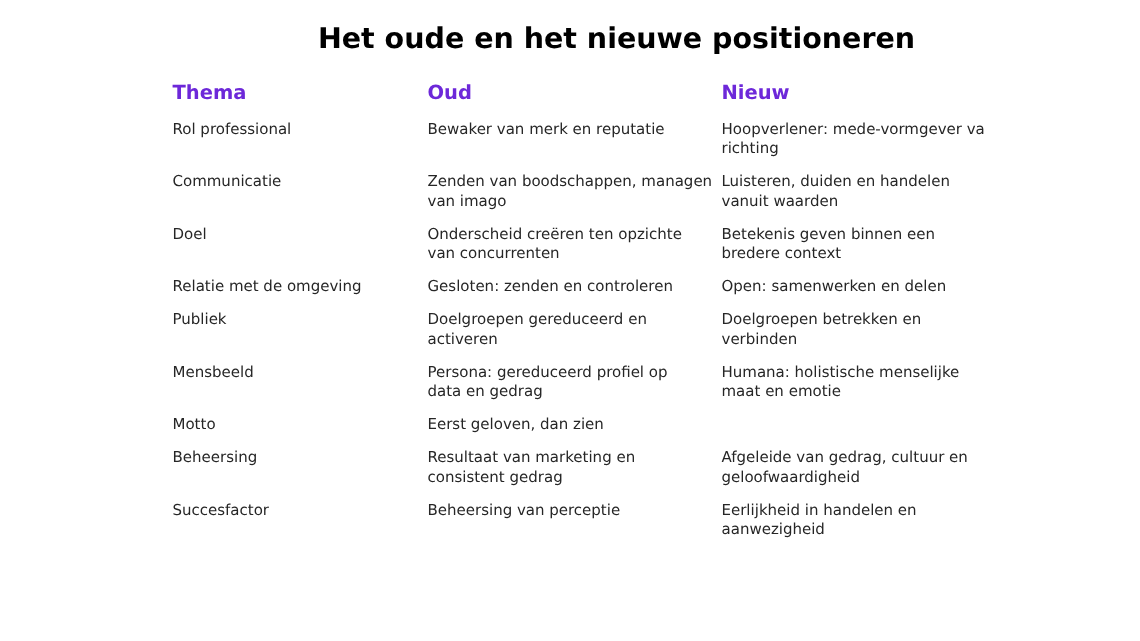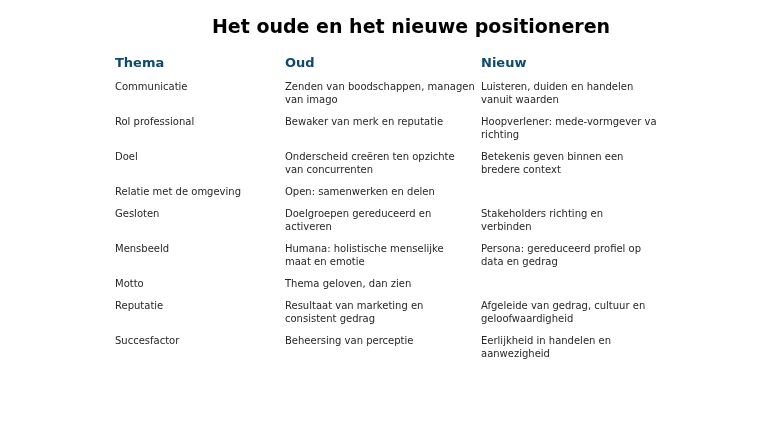--- a/index.html
+++ b/index.html
@@ -52,82 +52,83 @@
   .row .cell {
     white-space: pre-line;
   }
   .header-row {
     display: grid;
     grid-template-columns: 170px 196px 240px;
     margin-bottom: 10px;
     font-size: 13px;
     line-height: 14px;
     font-weight: bold;
-    color: #0c4a6e;
+    color: #6d28d9;
   }
 </style>
 </head>
 <body>
 
 <div class="page" style="background: rgb(255, 255, 255);">
   <div class="vline" style="background: rgb(154, 154, 154);"></div>
 
   <h1 class="title">Het oude en het nieuwe positioneren</h1>
 
   <div class="table">
     <div class="header-row">
       <div class="cell">Thema</div>
       <div class="cell">Oud</div>
       <div class="cell">Nieuw</div>
     </div>
     <div id="rows">
         <div class="row">
+          <div class="cell">Rol professional</div>
+          <div class="cell">Bewaker van merk en reputatie</div>
+          <div class="cell">Hoopverlener: mede-vormgever van
+richting</div>
+        </div>
+        <div class="row">
           <div class="cell">Communicatie</div>
           <div class="cell">Zenden van boodschappen, managen
 van imago</div>
           <div class="cell">Luisteren, duiden en handelen
 vanuit waarden</div>
-        </div>
-        <div class="row">
-          <div class="cell">Rol professional</div>
-          <div class="cell">Bewaker van merk en reputatie</div>
-          <div class="cell">Hoopverlener: mede-vormgever van
-richting</div>
         </div>
         <div class="row">
           <div class="cell">Doel</div>
           <div class="cell">Onderscheid creëren ten opzichte
 van concurrenten</div>
           <div class="cell">Betekenis geven binnen een
 bredere context</div>
         </div>
         <div class="row">
           <div class="cell">Relatie met de omgeving</div>
+          <div class="cell">Gesloten: zenden en controleren</div>
           <div class="cell">Open: samenwerken en delen</div>
         </div>
         <div class="row">
-          <div class="cell">Gesloten</div>
+          <div class="cell">Publiek</div>
           <div class="cell">Doelgroepen gereduceerd en
 activeren</div>
-          <div class="cell">Stakeholders richting en
+          <div class="cell">Doelgroepen betrekken en
 verbinden</div>
         </div>
         <div class="row">
           <div class="cell">Mensbeeld</div>
+          <div class="cell">Persona: gereduceerd profiel op
+data en gedrag</div>
           <div class="cell">Humana: holistische menselijke
 maat en emotie</div>
-          <div class="cell">Persona: gereduceerd profiel op
-data en gedrag</div>
         </div>
         <div class="row">
           <div class="cell">Motto</div>
-          <div class="cell">Thema geloven, dan zien</div>
+          <div class="cell">Eerst geloven, dan zien</div>
         </div>
         <div class="row">
-          <div class="cell">Reputatie</div>
+          <div class="cell">Beheersing</div>
           <div class="cell">Resultaat van marketing en
 consistent gedrag</div>
           <div class="cell">Afgeleide van gedrag, cultuur en
 geloofwaardigheid</div>
         </div>
         <div class="row">
           <div class="cell">Succesfactor</div>
           <div class="cell">Beheersing van perceptie</div>
           <div class="cell">Eerlijkheid in handelen en
 aanwezigheid</div>

